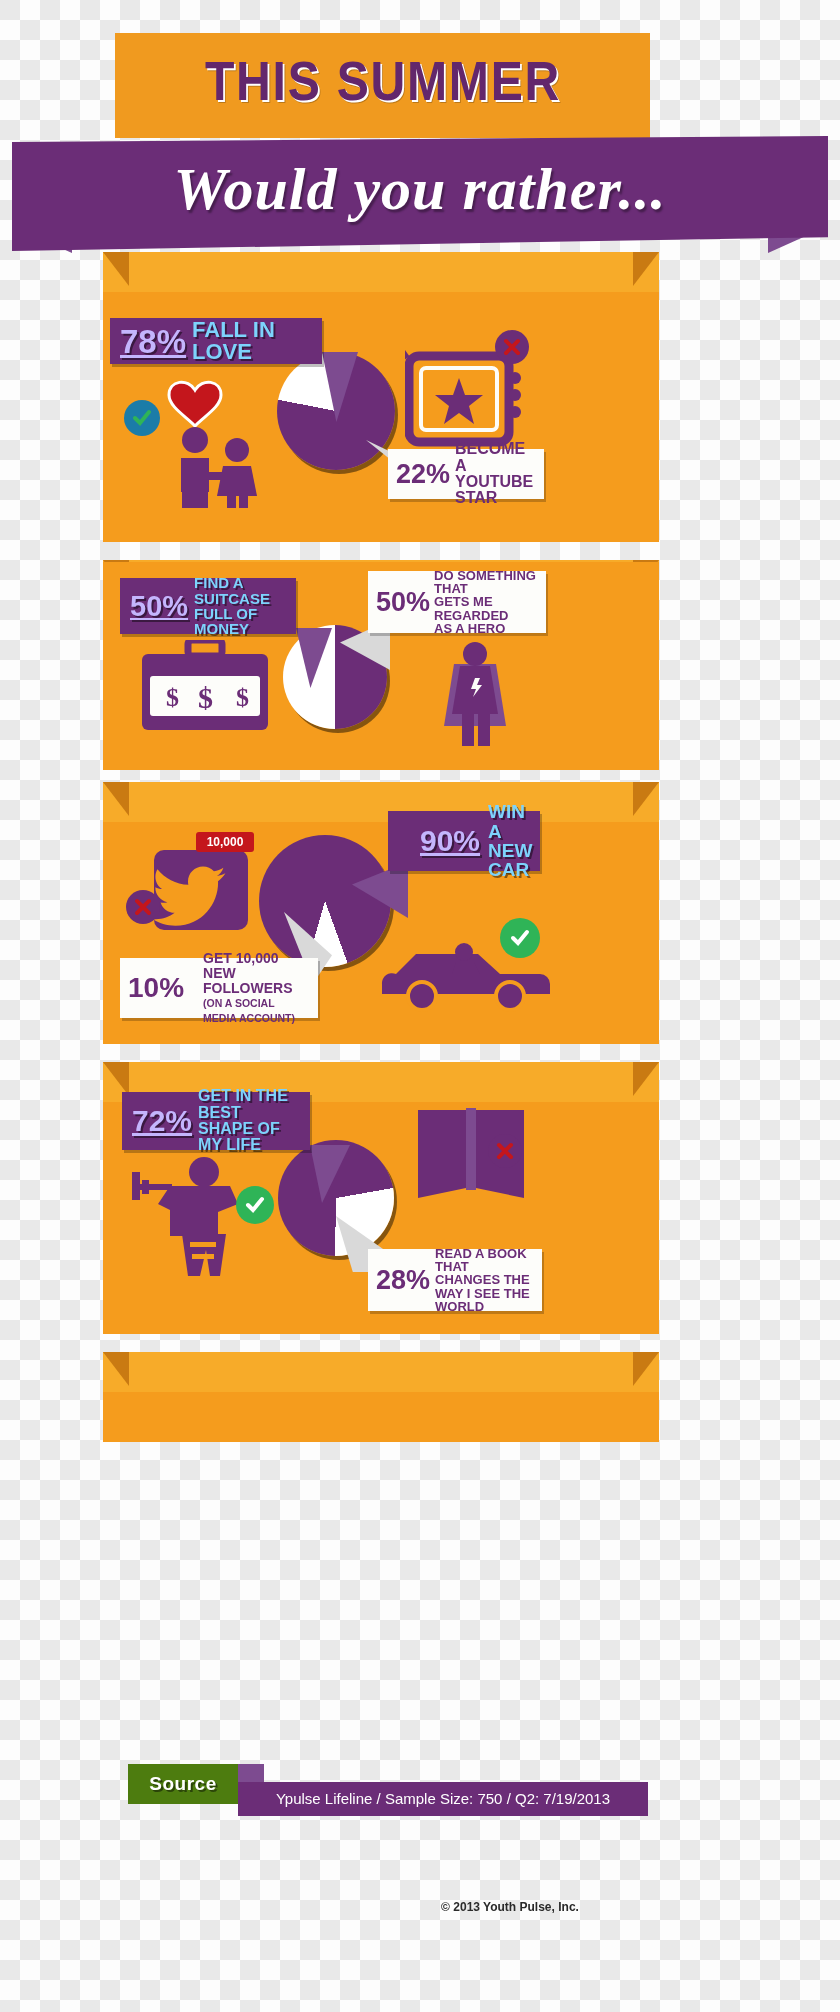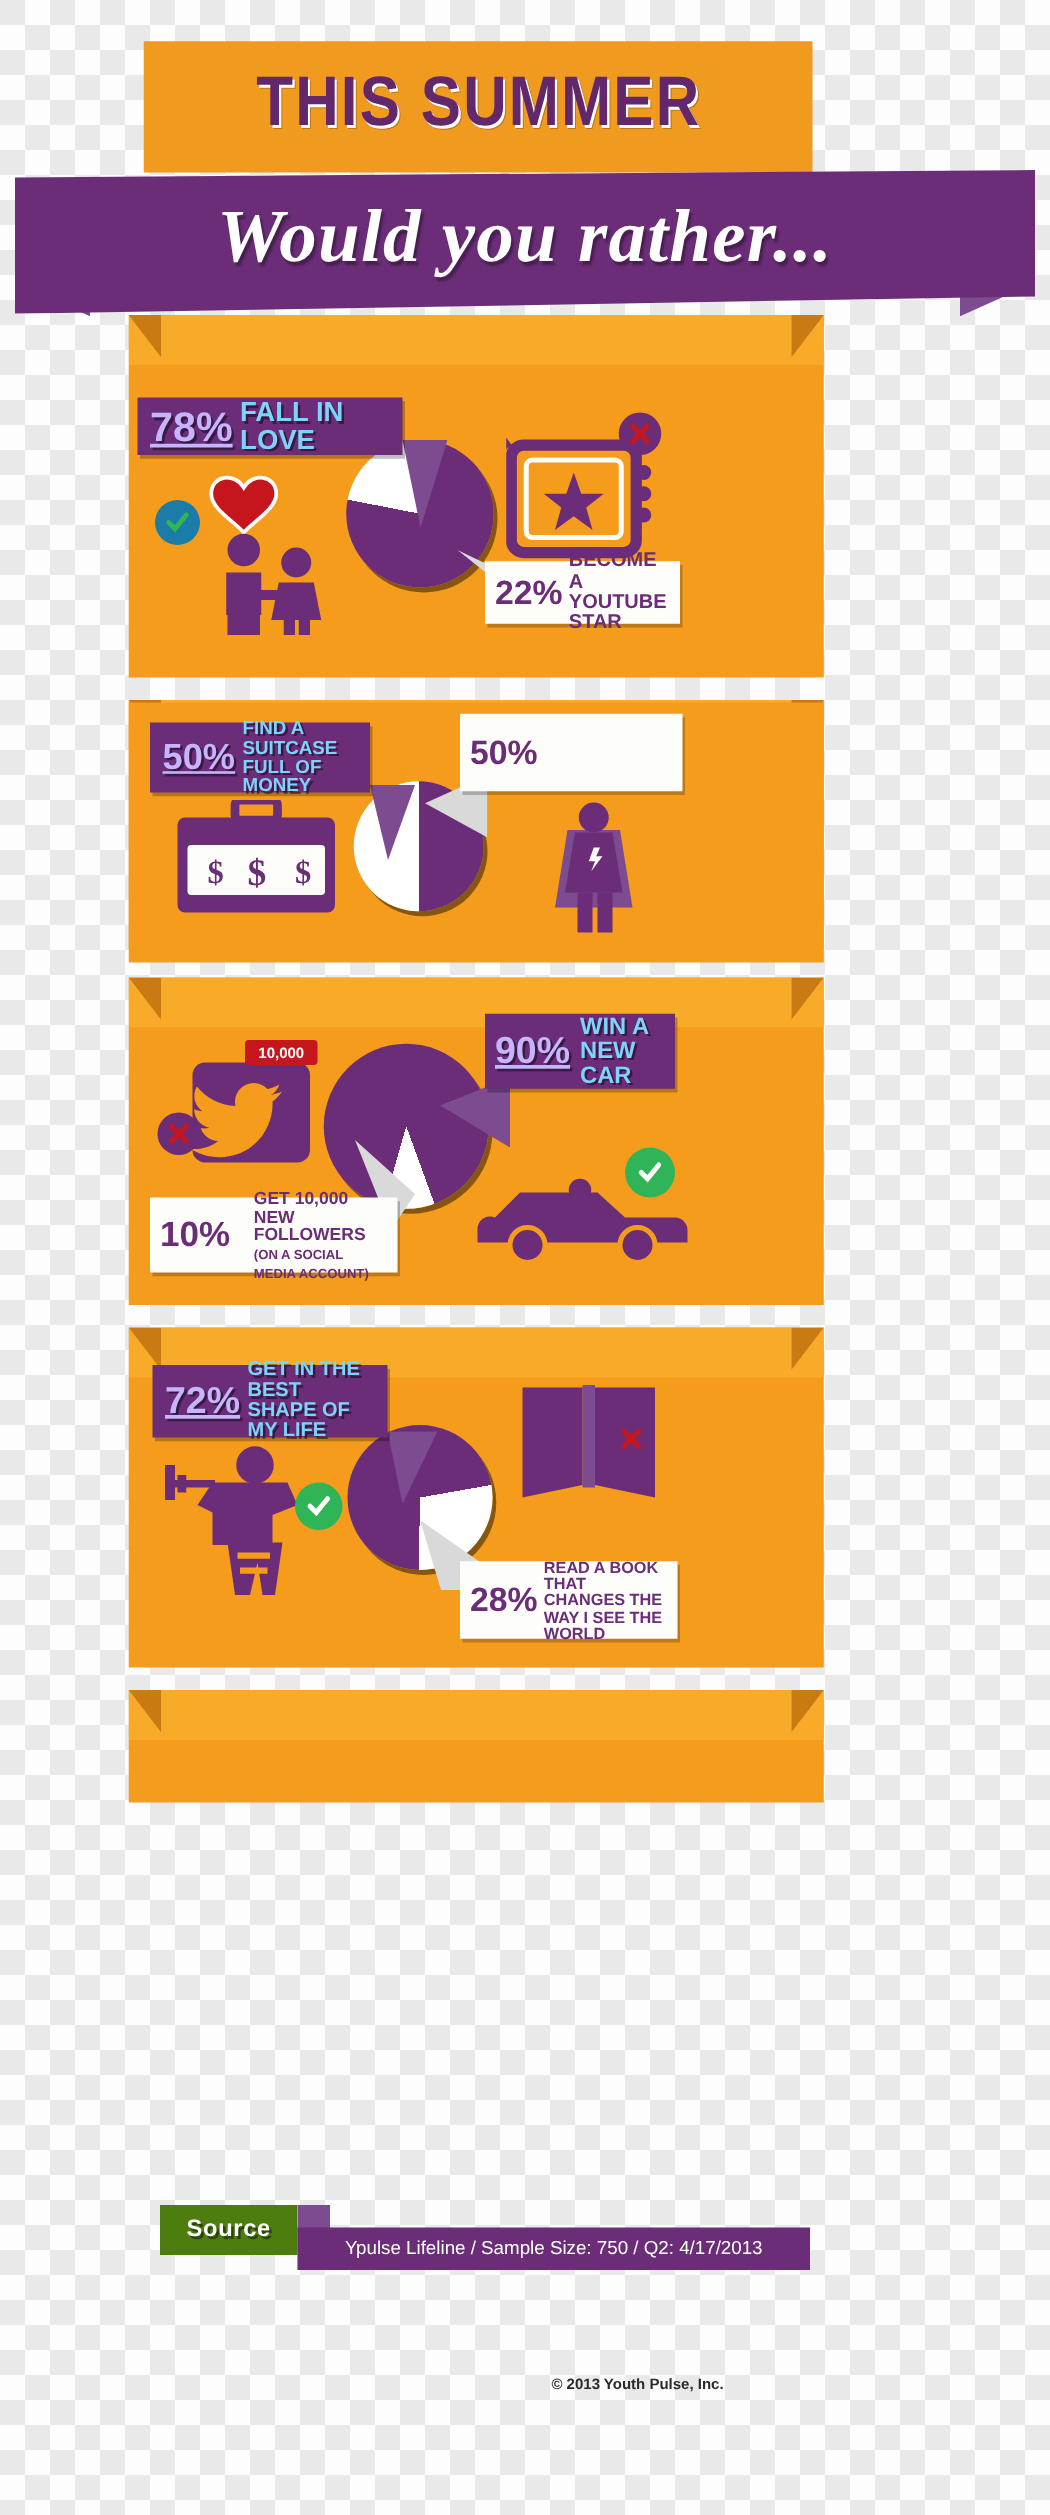--- a/index.html
+++ b/index.html
@@ -209,20 +209,23 @@
     <span class="pct" style="font-size:29px;margin-right:6px;">50%</span>
     <span class="txt" style="font-size:15px;">
       <span>Find a suitcase</span><br><span>full of money</span>
     </span>
   </div>
 
   <div class="tail" style="left:340px;top:620px;width:50px;height:50px;background:#d9d9d9;
               clip-path:polygon(100% 0,100% 100%,0 45%);"></div>
   <div class="label light" style="left:368px;top:571px;width:178px;height:62px;padding:0 8px;">
     <span class="pct" style="font-size:27px;margin-right:4px;">50%</span>
+    <span class="txt" style="font-size:13px;">
+      <span>Do something that</span><br><span>gets me regarded</span><br><span>as a hero</span>
+    </span>
   </div>
 
   <svg class="abs" style="left:432px;top:640px;width:86px;height:112px;" viewBox="0 0 86 112">
     <path d="M22 24 h42 l10 62 h-62z" fill="#7d4b90"></path>
     <circle cx="43" cy="14" r="12" fill="#6b2d77"></circle>
     <path d="M28 26 h30 l8 48 h-46z" fill="#6b2d77"></path>
     <rect x="30" y="74" width="12" height="32" fill="#6b2d77"></rect>
     <rect x="46" y="74" width="12" height="32" fill="#6b2d77"></rect>
     <path d="M43 38 l5 0 -3 7 h5 l-9 12 3-8 h-5z" fill="#fdfdfa"></path>
   </svg>
@@ -253,21 +256,21 @@
     </svg>
   </div>
 
   <div class="pie" style="left:259px;top:835px;width:132px;height:132px;
               background:conic-gradient(from 160deg,#ffffff 0 36deg,#6b2d77 36deg 360deg);
               box-shadow:3px 4px 0 rgba(0,0,0,.45);"></div>
 
   <div class="tail" style="left:352px;top:862px;width:56px;height:56px;background:#7d4b90;
               clip-path:polygon(100% 0,100% 100%,0 40%);"></div>
   <div class="label dark" style="left:388px;top:811px;width:152px;height:60px;padding:0 8px;">
-    <span class="pct" style="font-size:30px;margin-right:8px;">90%</span>
+    <span class="pct" style="font-size:30px;margin-right:8px;margin-left:24px;">90%</span>
     <span class="txt" style="font-size:19px;">
       <span>Win a</span><br><span>new car</span>
     </span>
   </div>
 
   <svg class="abs" style="left:368px;top:928px;width:190px;height:84px;" viewBox="0 0 190 84">
     <path d="M28 46 l20-20 h62 l22 20 h40 a10 10 0 0 1 10 10 v10 h-168 v-10 a10 10 0 0 1 14-10z" fill="#6b2d77"></path>
     <circle cx="54" cy="68" r="14" fill="#6b2d77" stroke="#f59c1d" stroke-width="4"></circle>
     <circle cx="142" cy="68" r="14" fill="#6b2d77" stroke="#f59c1d" stroke-width="4"></circle>
     <circle cx="96" cy="24" r="9" fill="#6b2d77"></circle>
@@ -350,17 +353,17 @@
     <div class="topfold"></div>
     <div class="notchL"></div>
       <div class="notchR"></div>
   </div>
 
   <div id="source-tab">
     <div id="source-tab-label">Source</div>
   </div>
   <div id="source-tab-fold"></div>
   <div id="source-bar">
-    <div id="source-bar-text">Ypulse Lifeline  /  Sample Size: 750  /  Q2: 4/17/2013</div>
+    <div id="source-bar-text">Ypulse Lifeline  /  Sample Size: 750  /  Q2: 7/19/2013</div>
   </div>
 
   <div id="copyright">© 2013 Youth Pulse, Inc.</div>
 </div>
 
 </body></html>

